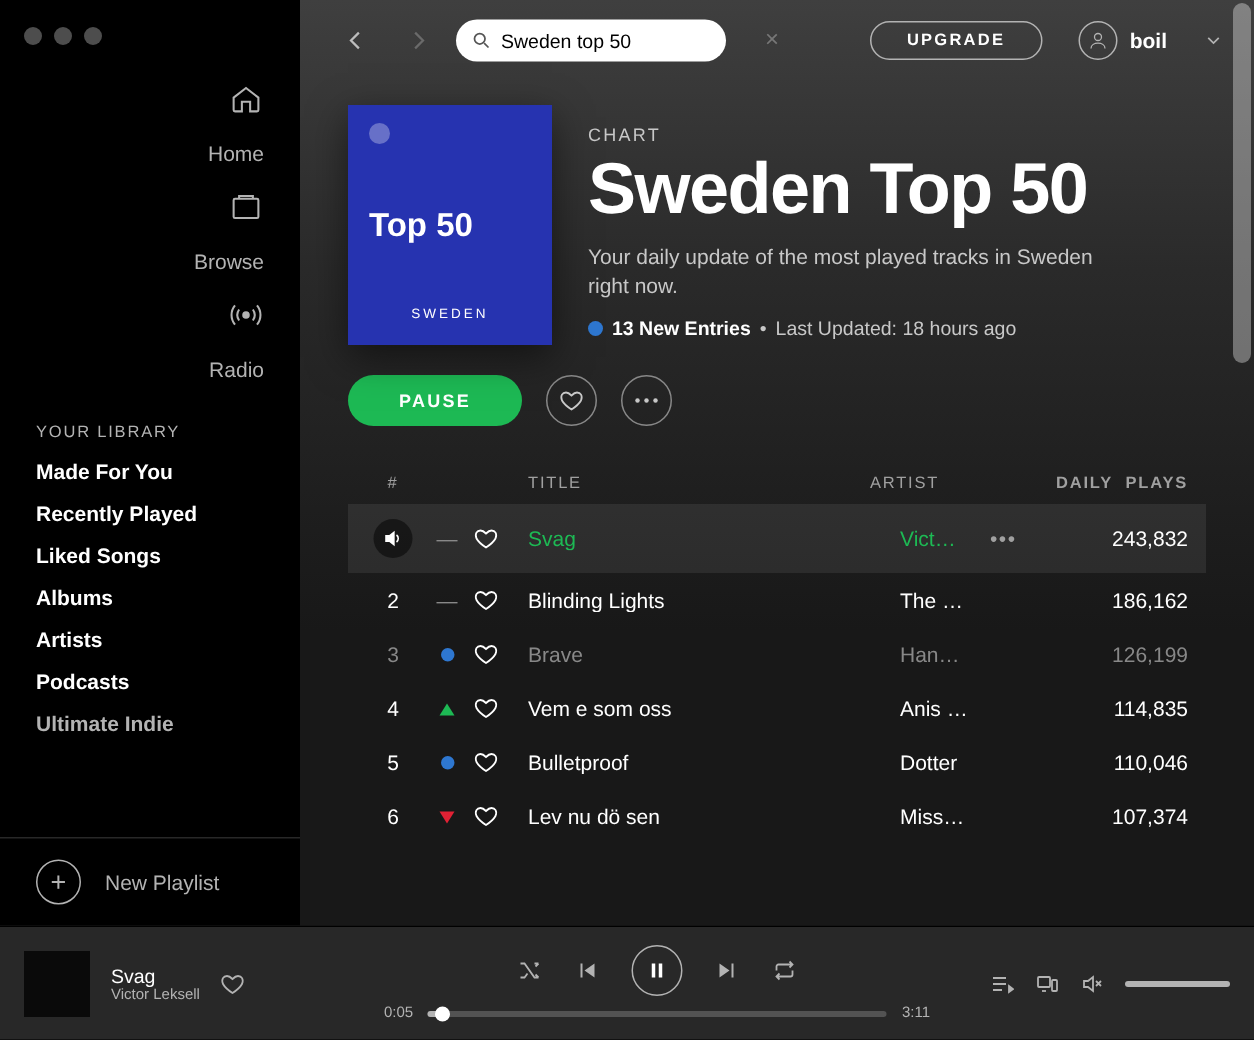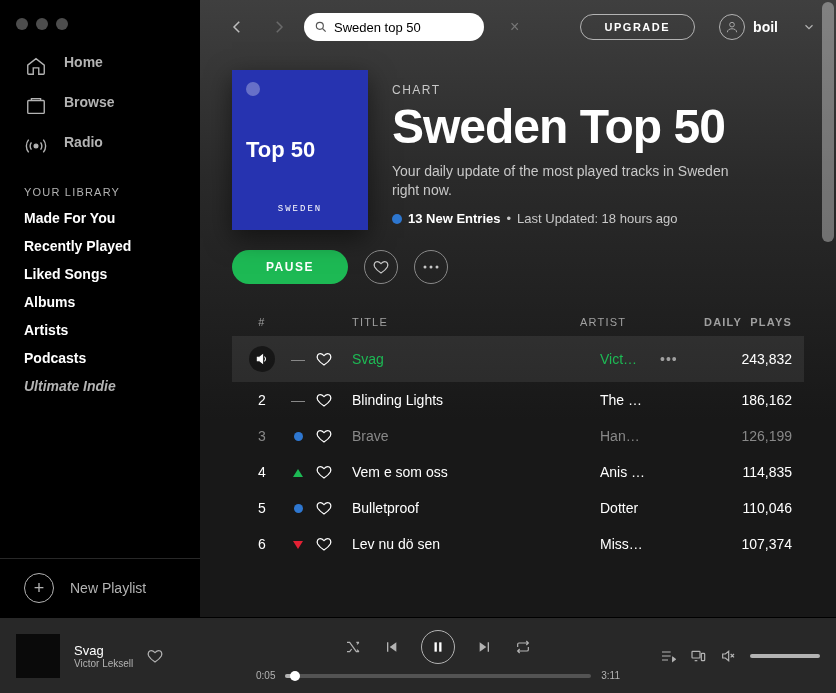--- a/index.html
+++ b/index.html
@@ -4,25 +4,25 @@
 <style>
   * { box-sizing: border-box; margin: 0; padding: 0; }
   html, body { width: 836px; height: 693px; overflow: hidden; font-family: -apple-system, BlinkMacSystemFont, "Segoe UI", Helvetica, Arial, sans-serif; background: #000; color: #fff; }
   .app { display: flex; flex-direction: column; width: 100%; height: 100%; background: #121212; }
   .middle { display: flex; flex: 1; min-height: 0; }
   
   .sidebar { width: 200px; background: #000; display: flex; flex-direction: column; padding: 0; }
   .traffic { display: flex; gap: 8px; padding: 18px 16px 4px 16px; }
   .traffic span { width: 12px; height: 12px; border-radius: 50%; background: #4d4d4d; display: inline-block; }
   .nav-top { padding: 12px 8px 8px 8px; }
-  .nav-item { display: flex; align-items: flex-start; gap: 16px; padding: 8px 16px; color: #b3b3b3; font-size: 14px; font-weight: 700; cursor: pointer; border-radius: 4px; }
+  .nav-item { display: flex; align-items: flex-end; gap: 16px; padding: 8px 16px; color: #b3b3b3; font-size: 14px; font-weight: 400; cursor: pointer; border-radius: 4px; flex-direction: column; }
   .nav-icon { width: 24px; height: 24px; color: #b3b3b3; flex-shrink: 0; display: flex; align-items: center; justify-content: center; }
   .section-header { padding: 12px 24px 6px 24px; font-size: 11px; letter-spacing: 1.2px; color: #b3b3b3; font-weight: 400; }
   .lib-item { padding: 6px 24px; font-size: 14px; font-weight: 600; color: #fff; cursor: pointer; }
-  .lib-item.dim { color: #b3b3b3; font-style: italic; }
+  .lib-item.dim { color: #b3b3b3; }
   .new-playlist-wrap { border-top: 1px solid #282828; margin-top: auto; }
   .new-playlist { display: flex; align-items: center; gap: 16px; color: #b3b3b3; font-size: 14px; font-weight: 500; padding: 14px 24px; cursor: pointer; }
   .plus-circle { width: 30px; height: 30px; border: 1px solid #b3b3b3; border-radius: 50%; display: flex; align-items: center; justify-content: center; font-size: 18px; line-height: 1; }
   
   .main { flex: 1; position: relative; overflow: hidden; background: linear-gradient(180deg, #3f3f3f 0%, #2a2a2a 180px, #181818 420px); }
   .main-scroll { position: absolute; inset: 0; overflow-y: auto; }
   .scrollbar { position: absolute; right: 2px; top: 2px; width: 12px; height: 240px; background: rgba(255,255,255,0.35); border-radius: 6px; }
   .topbar { display: flex; align-items: center; padding: 10px 20px; gap: 8px; }
   .nav-arrow { width: 34px; height: 34px; display: flex; align-items: center; justify-content: center; color: #bdbdbd; cursor: pointer; }
   .search-wrap { display: flex; align-items: center; background: #fff; border-radius: 20px; height: 28px; padding: 0 10px; width: 180px; color: #000; }
@@ -32,21 +32,21 @@
   .upgrade { border: 1px solid #b3b3b3; border-radius: 20px; padding: 6px 24px; font-size: 11px; letter-spacing: 1.5px; font-weight: 700; cursor: pointer; color: #fff; }
   .user { display: flex; align-items: center; gap: 8px; margin-left: 16px; cursor: pointer; }
   .user-avatar { width: 26px; height: 26px; border: 1.5px solid #b3b3b3; border-radius: 50%; display: flex; align-items: center; justify-content: center; }
   .user-name { font-size: 14px; font-weight: 600; }
   .user-chevron { margin-left: 16px; }
   
   .hero { display: flex; gap: 24px; padding: 16px 32px 20px 32px; }
   .cover { width: 136px; height: 160px; background: #2633b0; position: relative; padding: 12px 14px; box-shadow: 0 8px 24px rgba(0,0,0,0.5); display: flex; flex-direction: column; justify-content: space-between; }
   .cover-logo { width: 14px; height: 14px; border-radius: 50%; background: rgba(255,255,255,0.3); }
   .cover-title { font-size: 22px; font-weight: 800; color: #fff; }
-  .cover-sub { font-size: 9px; letter-spacing: 2px; color: #fff; text-align: center; padding-bottom: 4px; font-family: Liberation Mono, monospace; }
+  .cover-sub { font-size: 9px; letter-spacing: 2px; color: #fff; text-align: center; padding-bottom: 4px; }
   .hero-info { display: flex; flex-direction: column; justify-content: flex-end; padding-bottom: 4px; }
   .chart-label { font-size: 12px; letter-spacing: 1.5px; color: #c8c8c8; font-weight: 500; margin-bottom: 2px; }
   .hero-title { font-size: 48px; font-weight: 800; letter-spacing: -1px; margin-bottom: 8px; }
   .hero-desc { font-size: 14px; color: #c8c8c8; max-width: 340px; line-height: 1.4; margin-bottom: 10px; }
   .hero-meta { font-size: 13px; color: #c8c8c8; display: flex; align-items: center; gap: 6px; }
   .blue-dot { width: 10px; height: 10px; background: #2e77d0; border-radius: 50%; display: inline-block; }
   .hero-meta strong { color: #fff; font-weight: 700; }
   
   .controls { display: flex; align-items: center; gap: 16px; padding: 0 32px 24px 32px; }
   .pause-btn { background: #1db954; color: #fff; border: none; border-radius: 20px; padding: 10px 34px; font-size: 12px; letter-spacing: 1.5px; font-weight: 700; cursor: pointer; }

